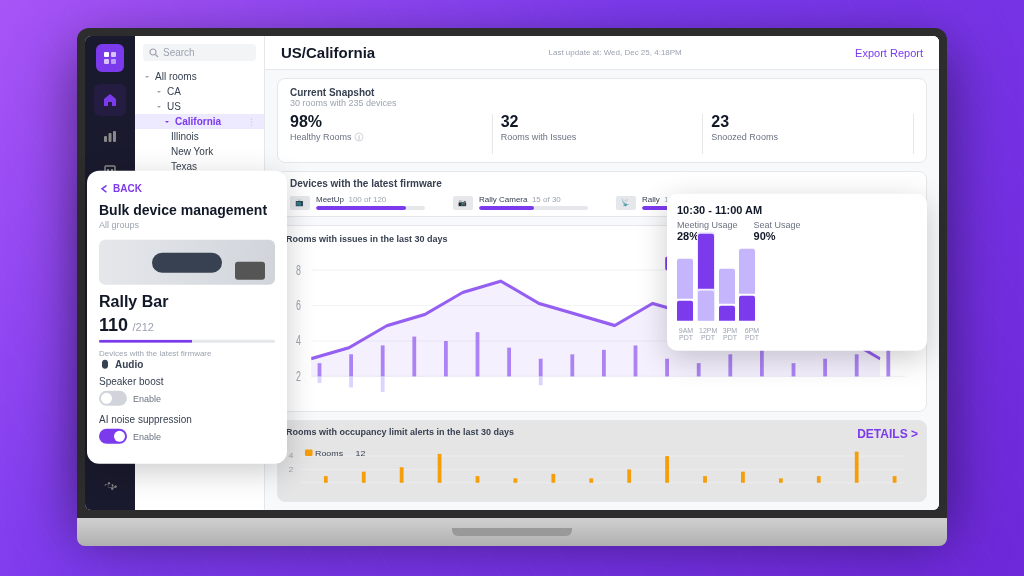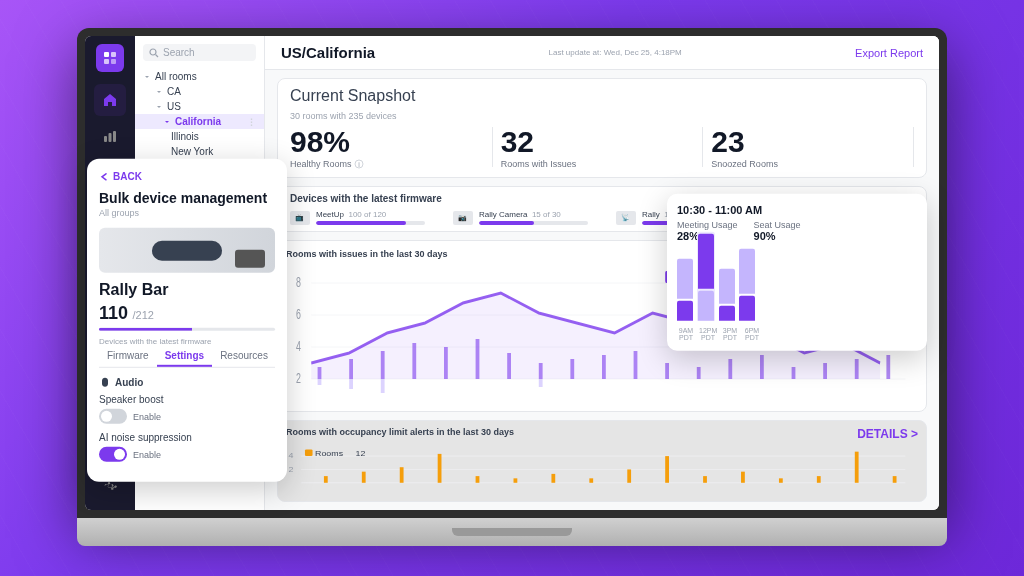--- a/index.html
+++ b/index.html
@@ -196,24 +196,24 @@
 
     
     .snapshot-section {
       background: #fff;
       border-radius: 8px;
       padding: 8px 12px;
       border: 1px solid #e5e7eb;
     }
 
     .snapshot-label {
-      font-size: 16px;
-      font-weight: 400;
+      font-size: 10px;
+      font-weight: 700;
       color: #374151;
-      margin-bottom: 6px;
+      margin-bottom: 0;
     }
 
     .snapshot-sublabel {
       font-size: 9px;
       color: #9ca3af;
       margin-bottom: 6px;
     }
 
     .snapshot-cards {
       display: flex;
@@ -221,21 +221,21 @@
       align-items: flex-start;
     }
 
     .snapshot-card {
       flex: 1;
       display: flex;
       flex-direction: column;
     }
 
     .snapshot-value {
-      font-size: 30px;
+      font-size: 16px;
       font-weight: 700;
       color: #111827;
       line-height: 1;
     }
 
     .snapshot-desc {
       font-size: 9px;
       color: #6b7280;
       margin-top: 2px;
       display: flex;
@@ -886,25 +886,20 @@
     <div class="panel-device-name">Rally Bar</div>
     <div>
       <span class="panel-device-count">110</span>
       <span class="panel-device-total">/212</span>
     </div>
     <div class="panel-progress-bar">
       <div class="panel-progress-fill"></div>
     </div>
     <div class="panel-status">Devices with the latest firmware</div>
 
-    <div class="panel-tabs">
-      <div class="panel-tab">Firmware</div>
-      <div class="panel-tab active">Settings</div>
-      <div class="panel-tab">Resources</div>
-    </div>
 
     <div class="panel-setting-group">
       <svg width="12" height="12" viewBox="0 0 12 12" fill="#374151">
           <path d="M6 2C4.3 2 3 3.3 3 5v3c0 1.7 1.3 3 3 3s3-1.3 3-3V5c0-1.7-1.3-3-3-3z"></path>
         </svg>
       <span>Audio</span>
     </div>
 
     <div class="panel-setting-item">
       <div class="panel-setting-label">Speaker boost</div>

